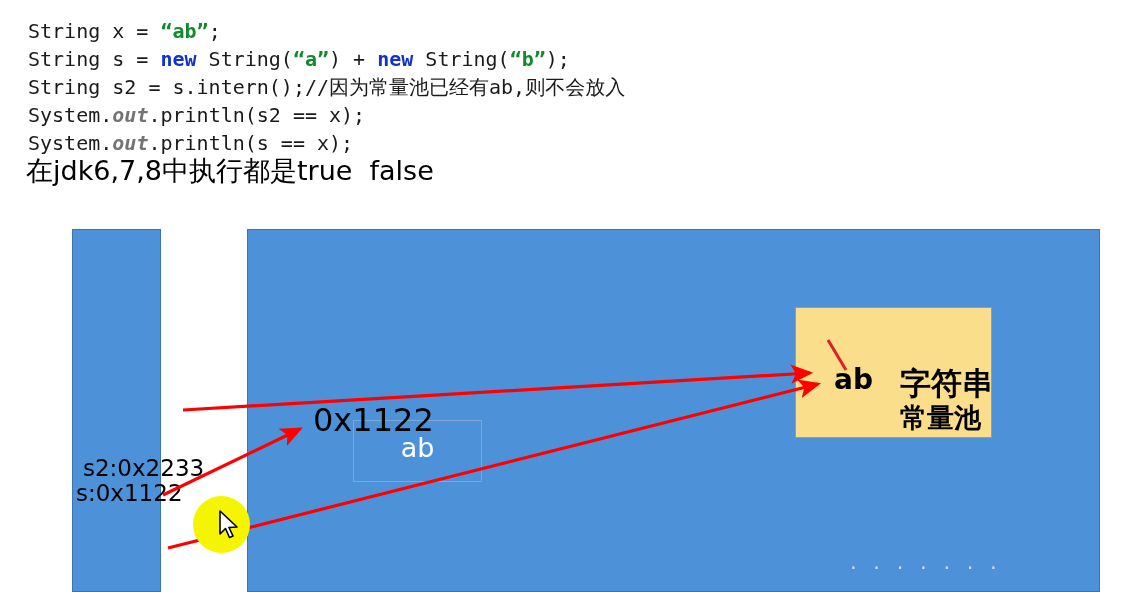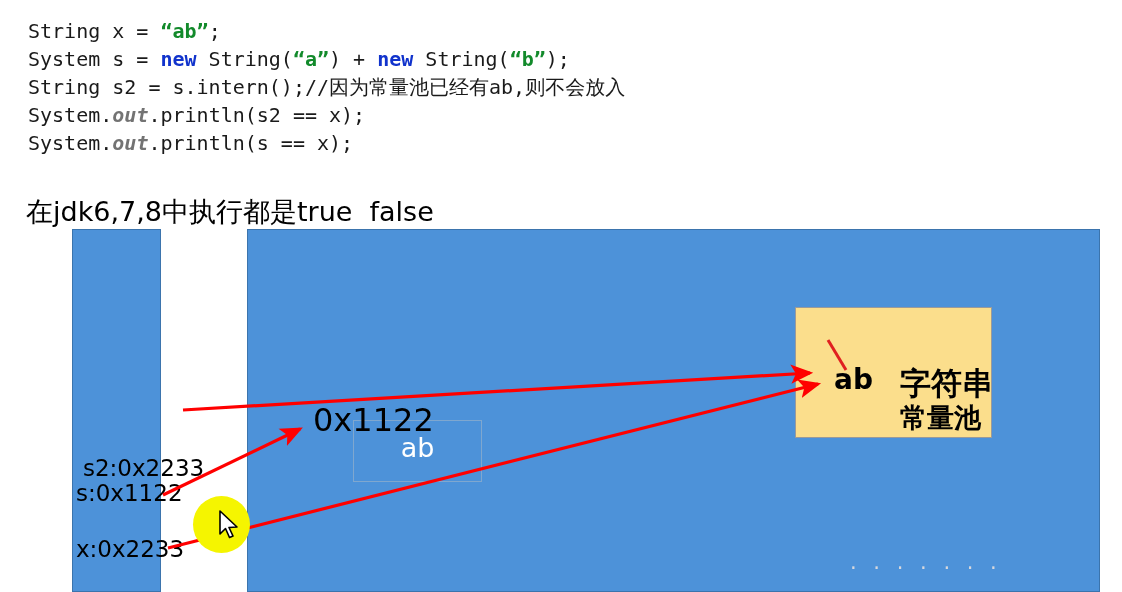--- a/index.html
+++ b/index.html
@@ -25,21 +25,21 @@
   .code-line.l3{top:76px;}
   .code-line.l4{top:104px;}
   .code-line.l5{top:132px;}
   .tok-str{color:#128a2b;font-weight:bold;}
   .tok-kw{color:#1133cc;font-weight:bold;}
   .tok-field{color:#737373;font-style:italic;font-weight:bold;}
   .tok-plain{color:#1a1a1a;}
   .note-line{
     position:absolute;left:26px;top:156px;
     font-family:"DejaVu Sans","Liberation Sans",sans-serif;
-    font-size:27px;line-height:30px;color:#000;white-space:pre;margin-top:41px;
+    font-size:27px;line-height:30px;color:#000;white-space:pre;
   }
 
   
   .diagram{position:absolute;left:0;top:200px;width:1122px;height:392px;}
 
   .blue-rect{position:absolute;background:#4d92d9;border:1px solid #3b74ad;box-sizing:border-box;}
   #stack-rect{left:72px;top:29px;width:89px;height:363px;}
   #heap-rect{left:247px;top:29px;width:853px;height:363px;}
 
   .inner-box{position:absolute;border:1px solid #7fa7cf;box-sizing:border-box;}
@@ -84,21 +84,21 @@
     font-family:"DejaVu Sans","Liberation Sans",sans-serif;
   }
 </style>
 </head>
 <body>
 
 <div id="stage">
 
   <div class="code-area">
     <div class="code-line l1"><span class="tok-plain">String x = </span><span class="tok-str">“ab”</span><span class="tok-plain">;</span></div>
-    <div class="code-line l2"><span class="tok-plain">System s = </span><span class="tok-kw">new</span><span class="tok-plain"> String(</span><span class="tok-str">“a”</span><span class="tok-plain">) + </span><span class="tok-kw">new</span><span class="tok-plain"> String(</span><span class="tok-str">“b”</span><span class="tok-plain">);</span></div>
+    <div class="code-line l2"><span class="tok-plain">String s = </span><span class="tok-kw">new</span><span class="tok-plain"> String(</span><span class="tok-str">“a”</span><span class="tok-plain">) + </span><span class="tok-kw">new</span><span class="tok-plain"> String(</span><span class="tok-str">“b”</span><span class="tok-plain">);</span></div>
     <div class="code-line l3"><span class="tok-plain">String s2 = s.intern();//因为常量池已经有ab,则不会放入</span></div>
     <div class="code-line l4"><span class="tok-plain">System.</span><span class="tok-field">out</span><span class="tok-plain">.println(s2 == x);</span></div>
     <div class="code-line l5"><span class="tok-plain">System.</span><span class="tok-field">out</span><span class="tok-plain">.println(s == x);</span></div>
     <div class="note-line">在jdk6,7,8中执行都是true  false</div>
   </div>
 
   <div class="diagram">
 
     <div class="blue-rect" id="stack-rect"></div>
     <div class="blue-rect" id="heap-rect"></div>
@@ -107,21 +107,20 @@
     <div id="heap-obj-label">ab</div>
     <div class="addr-label" id="heap-addr">0x1122</div>
 
     <div class="pool-box"></div>
     <div class="addr-label" id="pool-value">ab</div>
     <div class="addr-label" id="pool-name-1">字符串</div>
     <div class="addr-label" id="pool-name-2">常量池</div>
 
     <div class="addr-label" id="var-s2">s2:0x2233</div>
     <div class="addr-label" id="var-s">s:0x1122</div>
-    <div class="addr-label" id="var-x">x:0x2233</div>
 
     <svg class="arrows">
       <defs>
         <marker id="ah" markerWidth="7" markerHeight="7" refX="6" refY="3.2" orient="auto" markerUnits="strokeWidth">
           <path d="M0,0.2 L7,3.2 L0,6.2 L1.6,3.2 Z" fill="#ff0000"></path>
         </marker>
       </defs>
 
       <path d="M183,210 L810,173" stroke="#ff0000" stroke-width="3.2" fill="none" marker-end="url(#ah)"></path>
 

